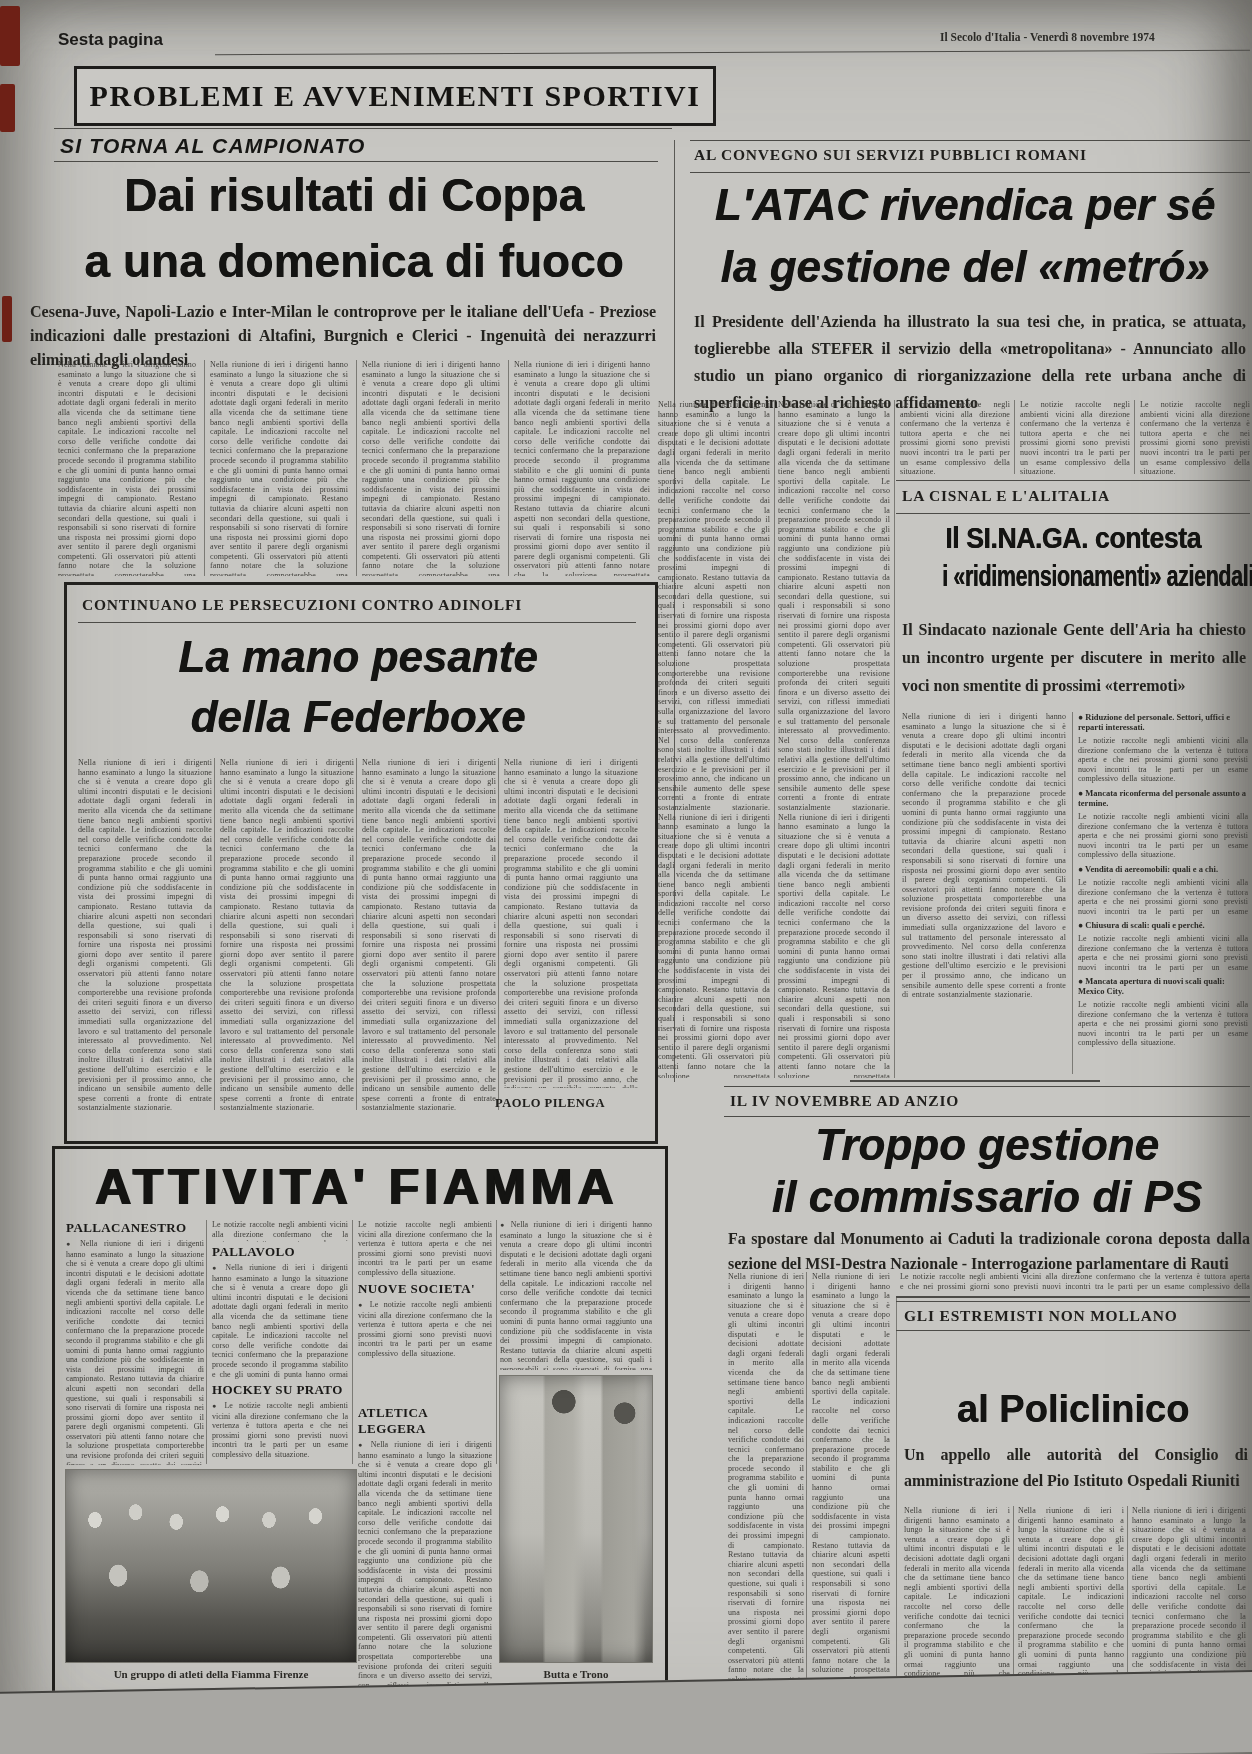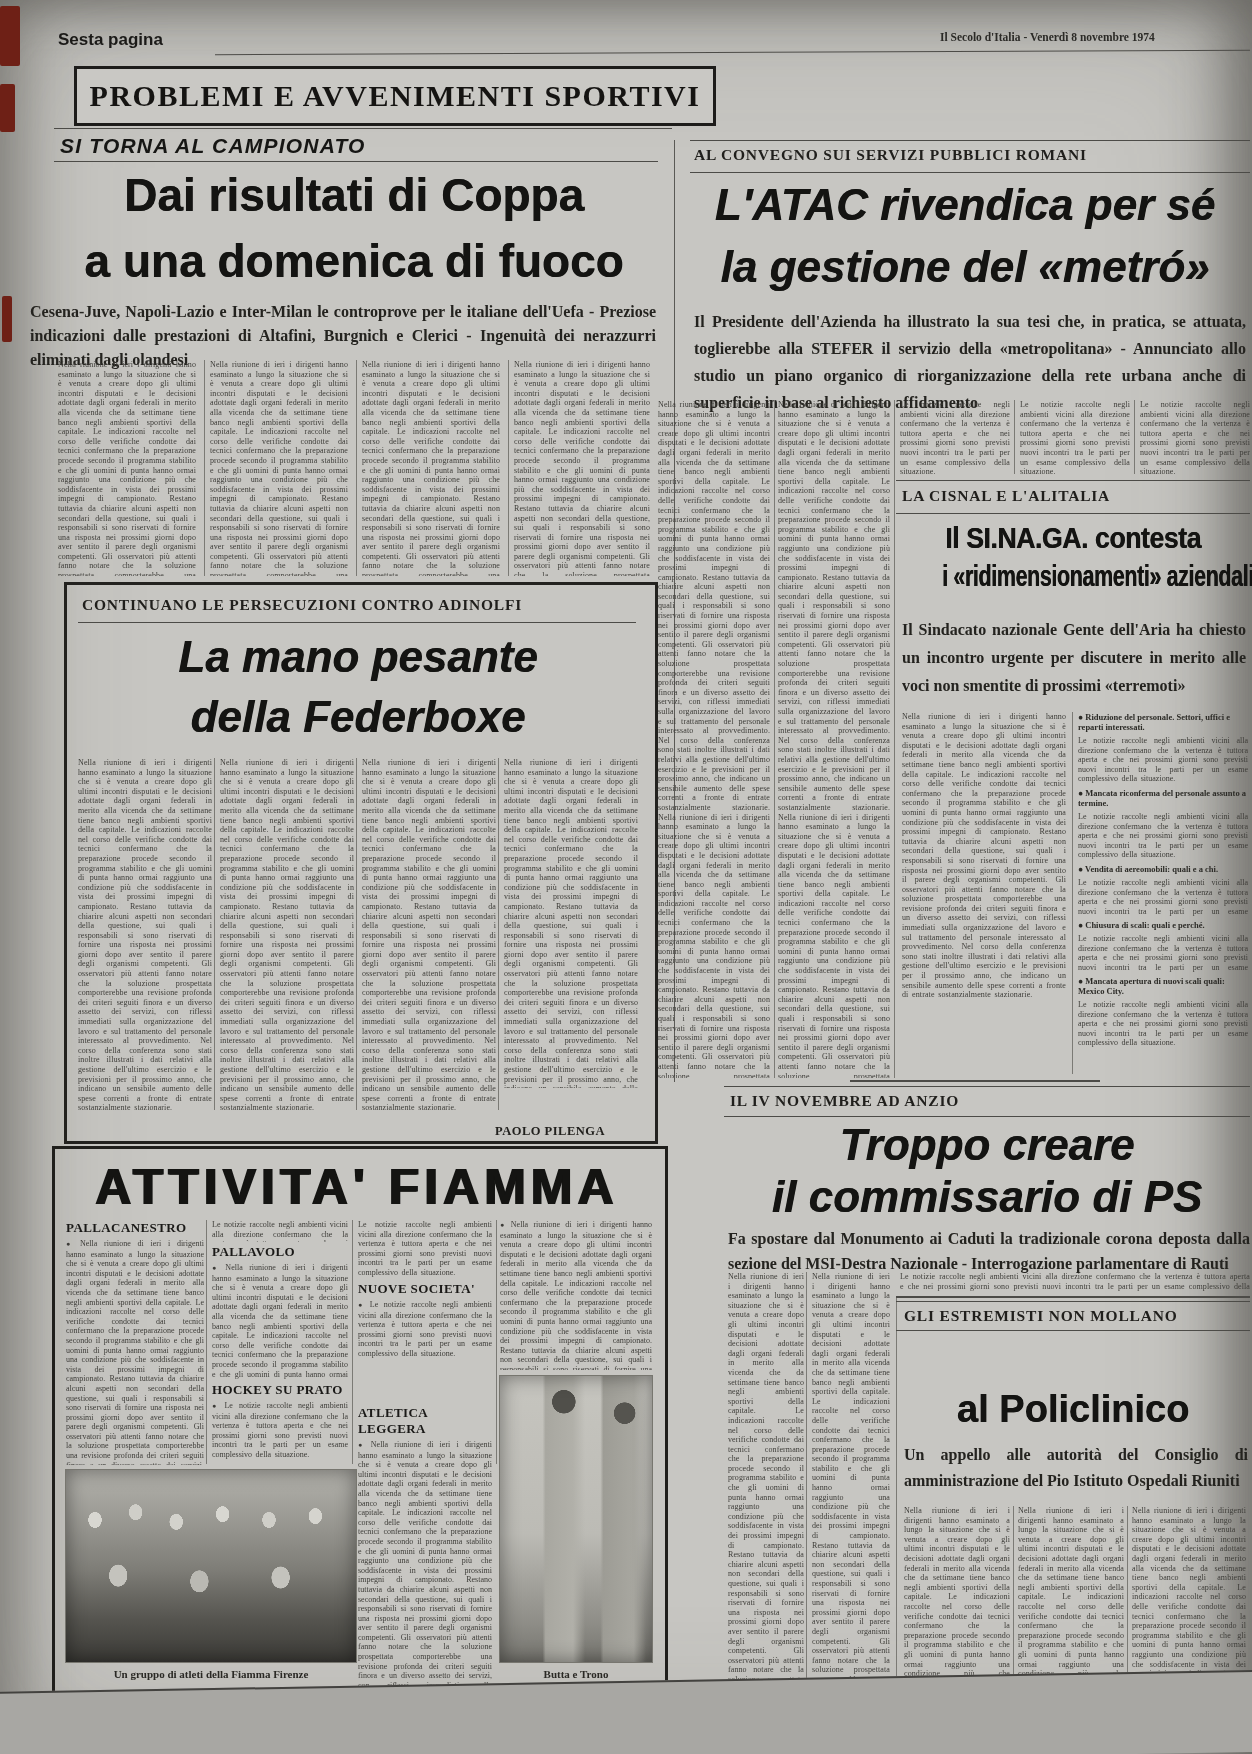--- a/index.html
+++ b/index.html
@@ -21,21 +21,21 @@
   .subhead{position:absolute;font-family:"Liberation Serif",serif;font-weight:bold;color:#24231f;text-align:justify;}
   .bodytext{position:absolute;font-family:"Liberation Serif",serif;font-size:8px;line-height:9.6px;color:#3d3c38;
             text-align:justify;overflow:hidden;filter:blur(.32px);word-spacing:1.6px;letter-spacing:.1px;}
   .bullet-lead::before{content:"● ";font-size:7px;}
   .sec-head{font-family:"Liberation Serif",serif;font-weight:bold;font-size:13px;letter-spacing:.4px;color:#1b1a18;margin:0 0 3px 0;}
   .flowfill{font-family:"Liberation Serif",serif;font-size:8px;line-height:9.6px;color:#3d3c38;text-align:justify;overflow:hidden;filter:blur(.3px);word-spacing:1.6px;}
   .photo{position:absolute;box-shadow:inset 0 0 20px rgba(0,0,0,.45), 0 0 0 1px #77766f;}
   .caption{position:absolute;font-family:"Liberation Serif",serif;font-weight:bold;font-size:11px;color:#2a2925;text-align:center;}
   .bull-item{font-family:"Liberation Serif",serif;font-weight:bold;font-size:8.5px;line-height:10px;color:#2c2b27;text-align:left;filter:blur(.25px);margin-bottom:4px;}
   .redmark{position:absolute;background:#6e2016;border-radius:2px;filter:blur(.6px);}
-  .byline{position:absolute;font-family:"Liberation Serif",serif;font-weight:bold;font-size:12.5px;letter-spacing:.5px;color:#22211e;text-align:center;margin-top:28px;}
+  .byline{position:absolute;font-family:"Liberation Serif",serif;font-weight:bold;font-size:12.5px;letter-spacing:.5px;color:#22211e;text-align:center;}
 </style>
 </head>
 <body>
 
 <div id="page">
 
   <div class="redmark" style="left:0;top:6px;width:20px;height:60px;"></div>
   <div class="redmark" style="left:0;top:84px;width:15px;height:48px;"></div>
   <div class="redmark" style="left:2px;top:296px;width:10px;height:46px;"></div>
 
@@ -113,21 +113,21 @@
     <div class="bull-item">● Chiusura di scali: quali e perché.</div>
     <div class="flowfill" style="height:38px;margin-bottom:4px;">Le notizie raccolte negli ambienti vicini alla direzione confermano che la vertenza è tuttora aperta e che nei prossimi giorni sono previsti nuovi incontri tra le parti per un esame complessivo della situazione. </div>
     <div class="bull-item">● Mancata apertura di nuovi scali quali: Mexico City.</div>
     <div class="flowfill" style="height:60px;">Le notizie raccolte negli ambienti vicini alla direzione confermano che la vertenza è tuttora aperta e che nei prossimi giorni sono previsti nuovi incontri tra le parti per un esame complessivo della situazione. </div>
   </div>
 
   <div class="rule" style="left:850px;top:1080px;width:250px;height:2px;"></div>
   <div class="rule" style="left:724px;top:1086px;width:526px;"></div>
   <div class="kicker-serif" style="left:730px;top:1092px;">IL IV NOVEMBRE AD ANZIO</div>
   <div class="rule" style="left:724px;top:1116px;width:526px;"></div>
-  <div class="hl it" style="left:724px;top:1120px;width:526px;font-size:44px;">Troppo creare</div>
+  <div class="hl it" style="left:724px;top:1120px;width:526px;font-size:44px;">Troppo gestione</div>
   <div class="hl it" style="left:724px;top:1172px;width:526px;font-size:44px;">il commissario di PS</div>
   <div class="subhead" style="left:728px;top:1226px;width:522px;font-size:16px;line-height:25px;">Fa spostare dal Monumento ai Caduti la tradizionale corona deposta dalla sezione del MSI-Destra Nazionale - Interrogazione parlamentare di Rauti</div>
   <div class="bodytext" style="left:900px;top:1272px;width:350px;height:20px;">Le notizie raccolte negli ambienti vicini alla direzione confermano che la vertenza è tuttora aperta e che nei prossimi giorni sono previsti nuovi incontri tra le parti per un esame complessivo della situazione. </div>
   <div class="bodytext" style="left:728px;top:1272px;width:76px;height:424px;">Nella riunione di ieri i dirigenti hanno esaminato a lungo la situazione che si è venuta a creare dopo gli ultimi incontri disputati e le decisioni adottate dagli organi federali in merito alla vicenda che da settimane tiene banco negli ambienti sportivi della capitale. Le indicazioni raccolte nel corso delle verifiche condotte dai tecnici confermano che la preparazione procede secondo il programma stabilito e che gli uomini di punta hanno ormai raggiunto una condizione più che soddisfacente in vista dei prossimi impegni di campionato. Restano tuttavia da chiarire alcuni aspetti non secondari della questione, sui quali i responsabili si sono riservati di fornire una risposta nei prossimi giorni dopo aver sentito il parere degli organismi competenti. Gli osservatori più attenti fanno notare che la soluzione prospettata comporterebbe una revisione profonda dei criteri seguiti finora e un diverso assetto dei servizi, con riflessi immediati sulla organizzazione del lavoro e sul trattamento del personale interessato al provvedimento. Nel corso della conferenza sono stati inoltre illustrati i dati relativi alla gestione dell'ultimo esercizio e le previsioni per il prossimo anno, che indicano un sensibile aumento delle spese correnti a fronte di entrate sostanzialmente stazionarie. Nella riunione di ieri i dirigenti hanno esaminato a lungo la situazione che si è venuta a creare dopo gli ultimi incontri disputati e le decisioni adottate dagli organi federali in merito alla vicenda che da settimane tiene banco negli ambienti sportivi della capitale. Le indicazioni raccolte nel corso delle verifiche condotte dai tecnici confermano che la preparazione procede secondo il programma stabilito e che gli uomini di punta hanno ormai raggiunto una condizione più che soddisfacente in vista dei prossimi impegni di campionato. Restano tuttavia da chiarire alcuni aspetti non secondari della questione, sui quali i responsabili si sono riservati di fornire una risposta nei prossimi giorni dopo aver sentito il parere degli organismi competenti. Gli osservatori più attenti fanno notare che la soluzione prospettata comporterebbe una revisione profonda dei criteri seguiti finora e un diverso assetto dei servizi, con riflessi immediati sulla organizzazione del lavoro e sul trattamento del personale interessato al provvedimento. Nel corso della conferenza sono stati inoltre illustrati i dati relativi alla gestione dell'ultimo esercizio e le previsioni per il prossimo anno, che indicano un sensibile aumento delle spese correnti a fronte di entrate sostanzialmente stazionarie. </div>
   <div class="bodytext" style="left:812px;top:1272px;width:78px;height:424px;">Nella riunione di ieri i dirigenti hanno esaminato a lungo la situazione che si è venuta a creare dopo gli ultimi incontri disputati e le decisioni adottate dagli organi federali in merito alla vicenda che da settimane tiene banco negli ambienti sportivi della capitale. Le indicazioni raccolte nel corso delle verifiche condotte dai tecnici confermano che la preparazione procede secondo il programma stabilito e che gli uomini di punta hanno ormai raggiunto una condizione più che soddisfacente in vista dei prossimi impegni di campionato. Restano tuttavia da chiarire alcuni aspetti non secondari della questione, sui quali i responsabili si sono riservati di fornire una risposta nei prossimi giorni dopo aver sentito il parere degli organismi competenti. Gli osservatori più attenti fanno notare che la soluzione prospettata comporterebbe una revisione profonda dei criteri seguiti finora e un diverso assetto dei servizi, con riflessi immediati sulla organizzazione del lavoro e sul trattamento del personale interessato al provvedimento. Nel corso della conferenza sono stati inoltre illustrati i dati relativi alla gestione dell'ultimo esercizio e le previsioni per il prossimo anno, che indicano un sensibile aumento delle spese correnti a fronte di entrate sostanzialmente stazionarie. Nella riunione di ieri i dirigenti hanno esaminato a lungo la situazione che si è venuta a creare dopo gli ultimi incontri disputati e le decisioni adottate dagli organi federali in merito alla vicenda che da settimane tiene banco negli ambienti sportivi della capitale. Le indicazioni raccolte nel corso delle verifiche condotte dai tecnici confermano che la preparazione procede secondo il programma stabilito e che gli uomini di punta hanno ormai raggiunto una condizione più che soddisfacente in vista dei prossimi impegni di campionato. Restano tuttavia da chiarire alcuni aspetti non secondari della questione, sui quali i responsabili si sono riservati di fornire una risposta nei prossimi giorni dopo aver sentito il parere degli organismi competenti. Gli osservatori più attenti fanno notare che la soluzione prospettata comporterebbe una revisione profonda dei criteri seguiti finora e un diverso assetto dei servizi, con riflessi immediati sulla organizzazione del lavoro e sul trattamento del personale interessato al provvedimento. Nel corso della conferenza sono stati inoltre illustrati i dati relativi alla gestione dell'ultimo esercizio e le previsioni per il prossimo anno, che indicano un sensibile aumento delle spese correnti a fronte di entrate sostanzialmente stazionarie. </div>
   <div class="vrule" style="left:806px;top:1272px;height:424px;"></div>
   <div class="vrule" style="left:896px;top:1296px;height:400px;"></div>
 
   <div class="rule" style="left:896px;top:1296px;width:354px;height:2px;"></div>
   <div class="rule" style="left:896px;top:1301px;width:354px;"></div>

